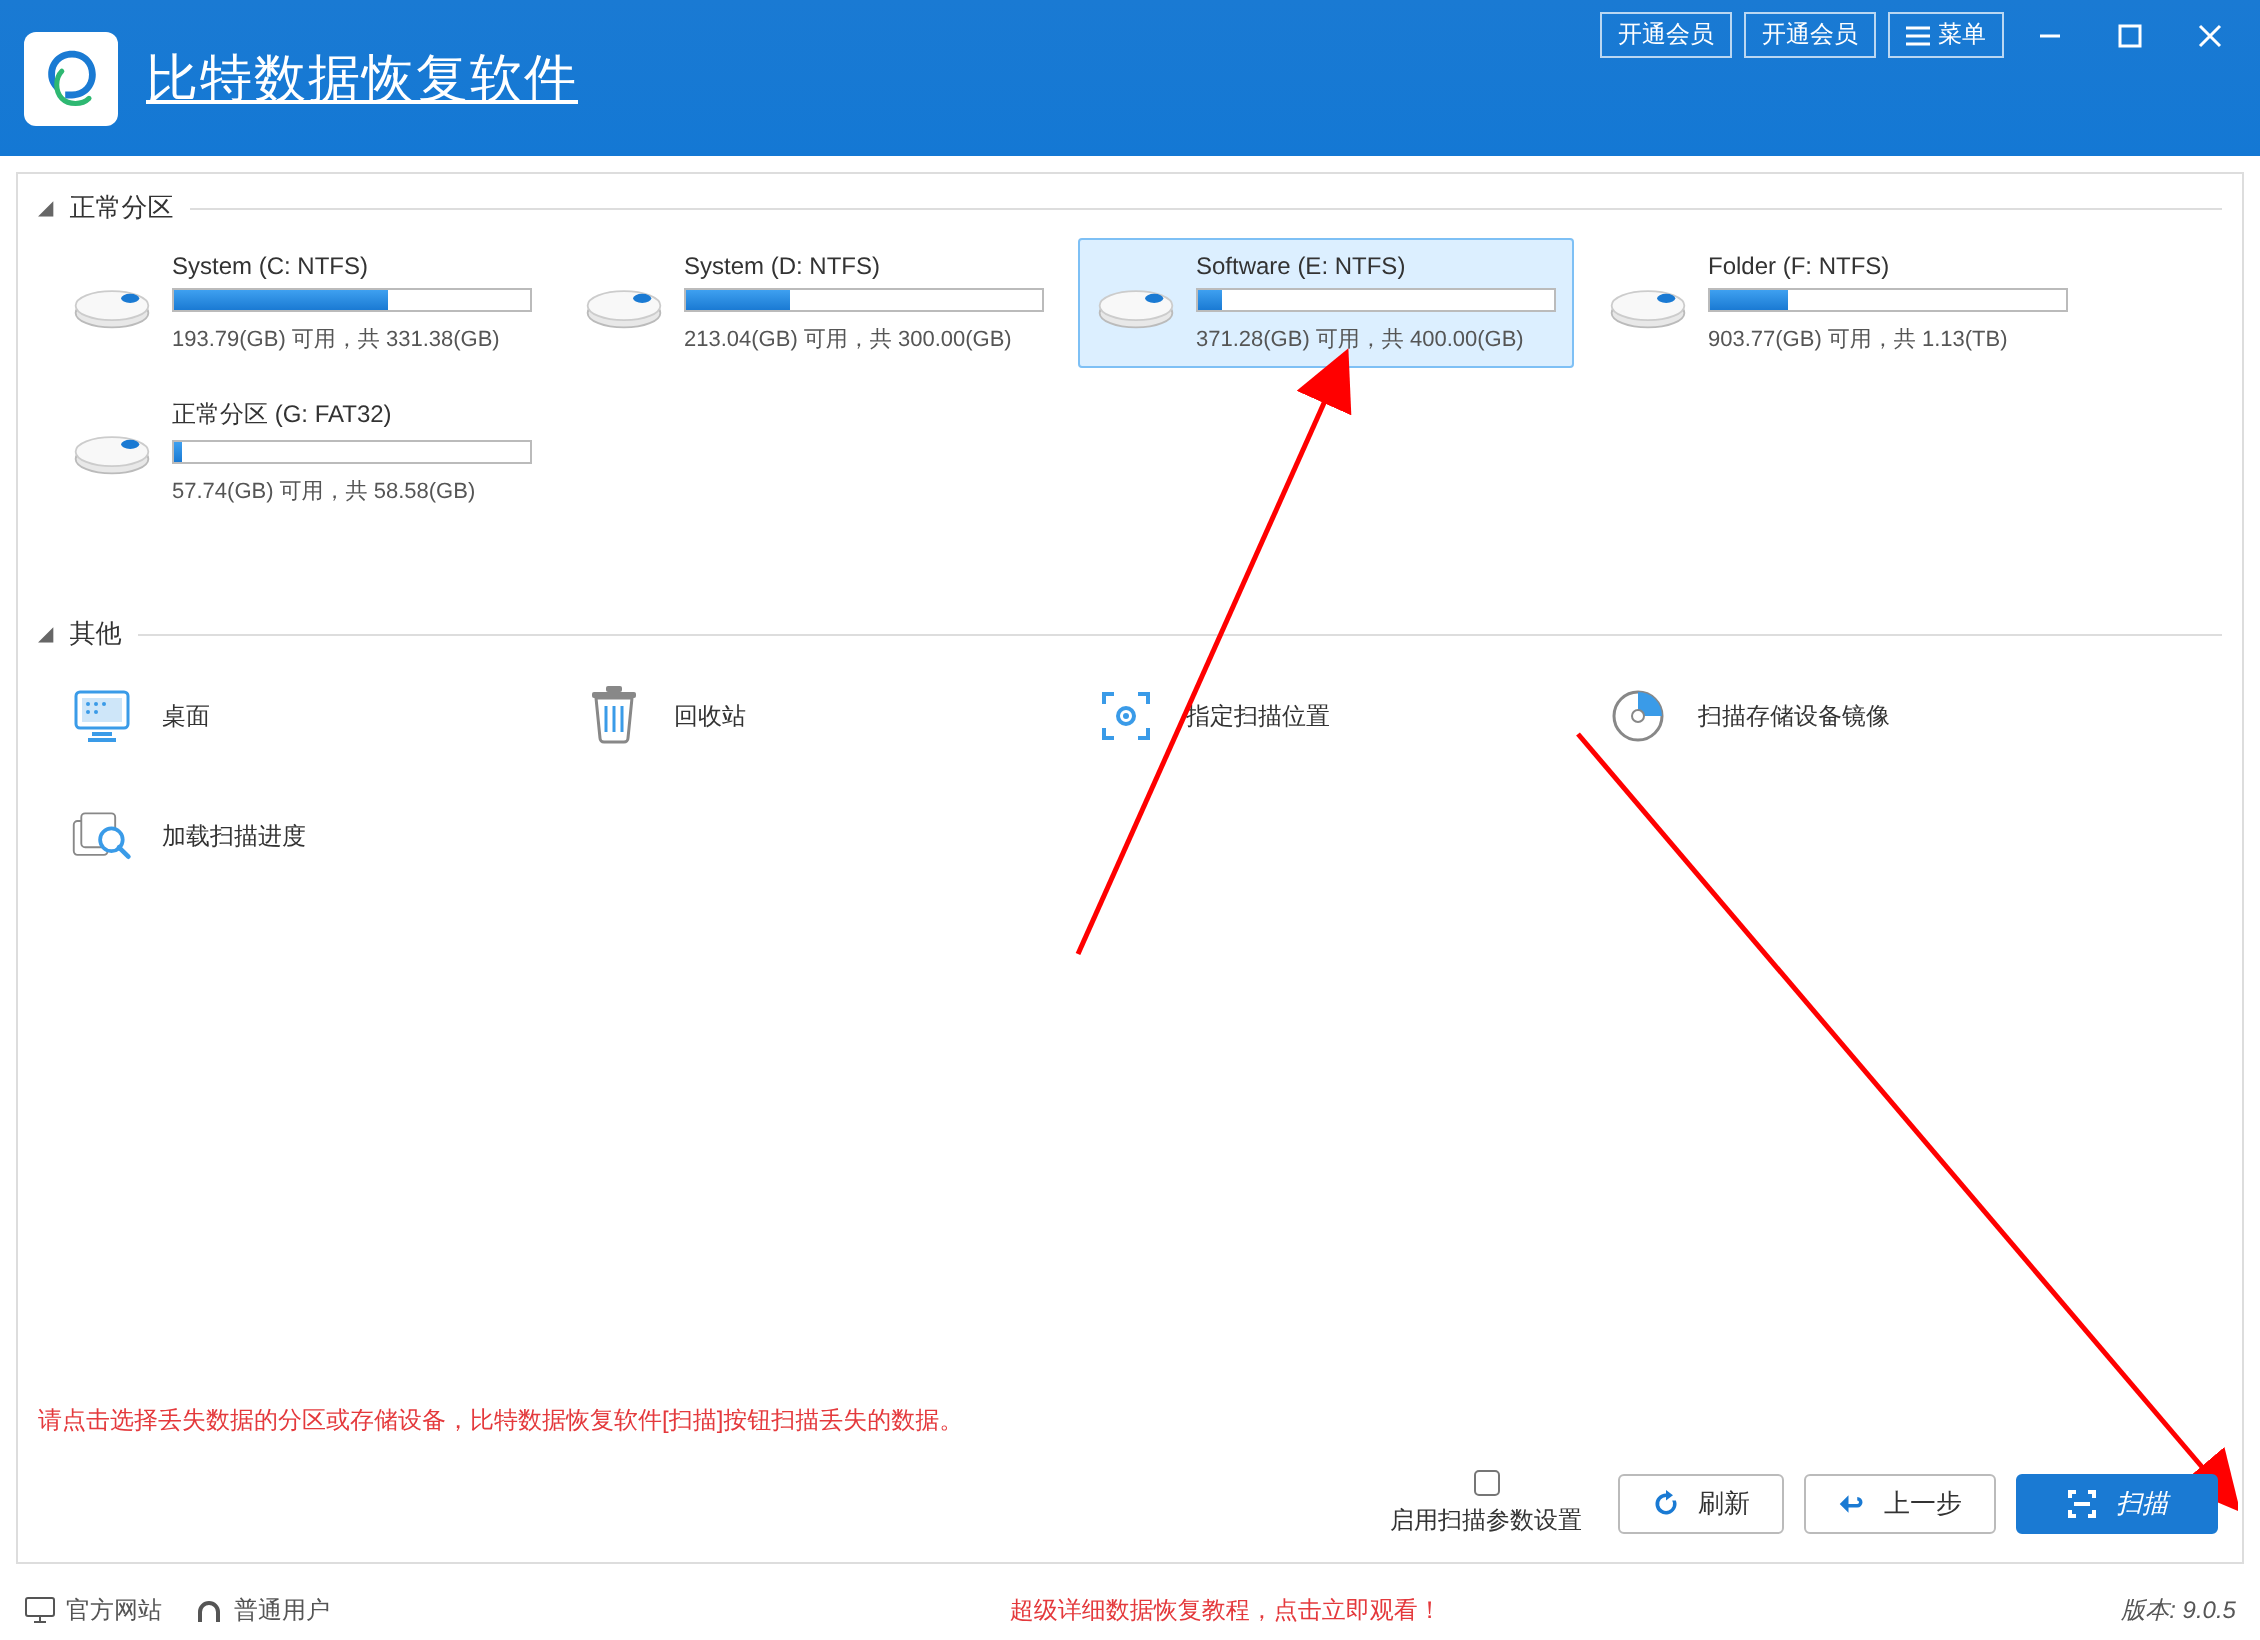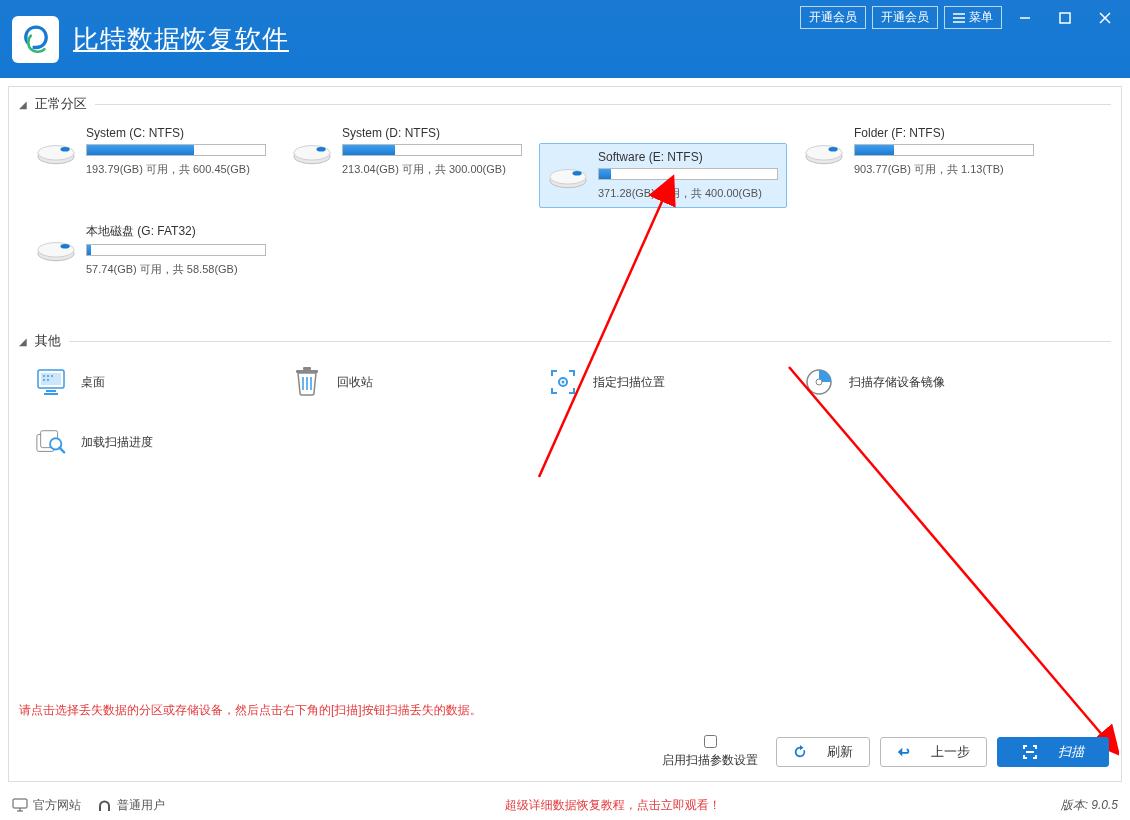--- a/index.html
+++ b/index.html
@@ -17,21 +17,21 @@
 .win-ctrl svg { width: 12px; height: 12px; }
 
 
 .content { border: 1px solid #ddd; margin: 8px; height: 696px; background: #fff; position: relative; padding: 8px 10px; }
 .section-header { display: flex; align-items: center; font-size: 13px; color: #333; margin-bottom: 6px; }
 .section-header .tri { margin-right: 8px; color: #666; font-size: 10px; }
 .section-header .line { flex: 1; height: 1px; background: #ddd; margin-left: 8px; }
 
 .partition-grid { display: flex; flex-wrap: wrap; gap: 8px; margin-bottom: 18px; padding-left: 8px; }
 .partition { width: 248px; padding: 6px 8px; border: 1px solid transparent; border-radius: 2px; display: flex; gap: 10px; cursor: pointer; }
-.partition.selected { background: #dcefff; border: 1px solid #7ec0f5; margin-top: 24px; }
+.partition.selected { background: #dcefff; border: 1px solid #7ec0f5; }
 .drive-icon { width: 40px; height: 30px; flex-shrink: 0; margin-top: 10px; }
 .drive-icon svg { width: 100%; height: 100%; }
 .partition-info { flex: 1; }
 .partition-name { font-size: 12px; color: #333; margin-bottom: 4px; }
 .progress-bar { height: 12px; border: 1px solid #bbb; background: #fff; margin-bottom: 6px; position: relative; }
 .progress-fill { height: 100%; background: linear-gradient(to bottom, #3ea0f0, #1a7ad3); }
 .partition-usage { font-size: 11px; color: #555; }
 
 .other-grid { display: flex; flex-wrap: wrap; gap: 8px; padding-left: 8px; }
 .other-item { width: 248px; padding: 10px 8px; display: flex; align-items: center; gap: 14px; cursor: pointer; }
@@ -39,21 +39,21 @@
 .other-label { font-size: 12px; color: #333; }
 
 
 .arrow-svg { position: absolute; pointer-events: none; }
 
 
 .hint { position: absolute; bottom: 62px; left: 10px; color: #e4393c; font-size: 12px; }
 .action-row { position: absolute; bottom: 12px; right: 12px; display: flex; align-items: center; gap: 10px; }
 .checkbox-wrap { display: flex; align-items: center; gap: 4px; font-size: 12px; color: #333; margin-right: 8px; flex-direction: column;}
 .checkbox-wrap input { width: 13px; height: 13px; }
-.btn { height: 30px; padding: 0 16px; border: 1px solid #bbb; background: #fff; border-radius: 3px; font-size: 13px; color: #333; display: flex; align-items: center; gap: 20px; cursor: pointer; }
+.btn { height: 30px; padding: 0 16px; border: 1px solid #bbb; background: #fff; border-radius: 3px; font-size: 13px; color: #333; display: flex; align-items: center; gap: 9px; cursor: pointer; }
 .btn.refresh svg, .btn.back svg { width: 14px; height: 14px; }
 .btn.primary { background: #1a7ad3; border-color: #1a7ad3; color: #fff; padding: 0 24px; font-style: italic; }
 .btn.primary svg { width: 16px; height: 16px; }
 
 
 .statusbar { height: 30px; border-top: 0; padding: 0 12px; display: flex; align-items: center; justify-content: space-between; font-size: 12px; }
 .status-left { display: flex; align-items: center; gap: 16px; color: #555; }
 .status-left .item { display: flex; align-items: center; gap: 5px; cursor: pointer; }
 .status-center { color: #e4393c; cursor: pointer; text-align: right; }
 .status-right { color: #555; font-style: italic; }
@@ -112,21 +112,21 @@
         <div class="drive-icon"><svg viewBox="0 0 44 32">
             <ellipse cx="22" cy="22" rx="20" ry="8" fill="#e8e8e8" stroke="#bbb"></ellipse>
             <ellipse cx="22" cy="18" rx="20" ry="8" fill="#f8f8f8" stroke="#ccc"></ellipse>
             <ellipse cx="32" cy="14" rx="5" ry="2.5" fill="#1a7ad3"></ellipse>
           </svg></div>
         <div class="partition-info">
           <div class="partition-name">System (C: NTFS)</div>
           <div class="progress-bar">
             <div class="progress-fill" style="width:60%"></div>
           </div>
-          <div class="partition-usage">193.79(GB) 可用，共 600.45(GB)</div>
+          <div class="partition-usage">193.79(GB) 可用，共 331.38(GB)</div>
         </div>
       </div>
       <div class="partition">
         <div class="drive-icon"><svg viewBox="0 0 44 32">
             <ellipse cx="22" cy="22" rx="20" ry="8" fill="#e8e8e8" stroke="#bbb"></ellipse>
             <ellipse cx="22" cy="18" rx="20" ry="8" fill="#f8f8f8" stroke="#ccc"></ellipse>
             <ellipse cx="32" cy="14" rx="5" ry="2.5" fill="#1a7ad3"></ellipse>
           </svg></div>
         <div class="partition-info">
           <div class="partition-name">System (D: NTFS)</div>
@@ -164,21 +164,21 @@
           <div class="partition-usage">903.77(GB) 可用，共 1.13(TB)</div>
         </div>
       </div>
       <div class="partition">
         <div class="drive-icon"><svg viewBox="0 0 44 32">
             <ellipse cx="22" cy="22" rx="20" ry="8" fill="#e8e8e8" stroke="#bbb"></ellipse>
             <ellipse cx="22" cy="18" rx="20" ry="8" fill="#f8f8f8" stroke="#ccc"></ellipse>
             <ellipse cx="32" cy="14" rx="5" ry="2.5" fill="#1a7ad3"></ellipse>
           </svg></div>
         <div class="partition-info">
-          <div class="partition-name">本地磁盘 (G: FAT32)</div>
+          <div class="partition-name">正常分区 (G: FAT32)</div>
           <div class="progress-bar">
             <div class="progress-fill" style="width:2%"></div>
           </div>
           <div class="partition-usage">57.74(GB) 可用，共 58.58(GB)</div>
         </div>
       </div>
     </div>
 
   <div style="height: 30px;"></div>
 
@@ -252,21 +252,21 @@
   <svg class="arrow-svg" style="left:0;top:0;width:1110px;height:700px;">
     <defs>
       <marker id="ah" markerWidth="12" markerHeight="12" refX="2" refY="6" orient="auto">
           <path d="M0 0 L12 6 L0 12 Z" fill="#ff0000"></path>
         </marker>
     </defs>
     <line x1="530" y1="390" x2="655" y2="110" stroke="#ff0000" stroke-width="2.5" marker-end="url(#ah)"></line>
     <line x1="780" y1="280" x2="1095" y2="650" stroke="#ff0000" stroke-width="2.5" marker-end="url(#ah)"></line>
   </svg>
 
-  <div class="hint">请点击选择丢失数据的分区或存储设备，然后点击右下角的[扫描]按钮扫描丢失的数据。</div>
+  <div class="hint">请点击选择丢失数据的分区或存储设备，比特数据恢复软件[扫描]按钮扫描丢失的数据。</div>
 
   <div class="action-row">
     <label class="checkbox-wrap">
       <input type="checkbox" style="">
       <span>启用扫描参数设置</span>
     </label>
     <button class="btn refresh">
       <svg viewBox="0 0 16 16" class="refresh-icon">
           <path d="M8 2a6 6 0 1 0 5.65 4h-2.1A4 4 0 1 1 8 4v2l4-3-4-3v2z" fill="#1a7ad3"></path>
         </svg>

